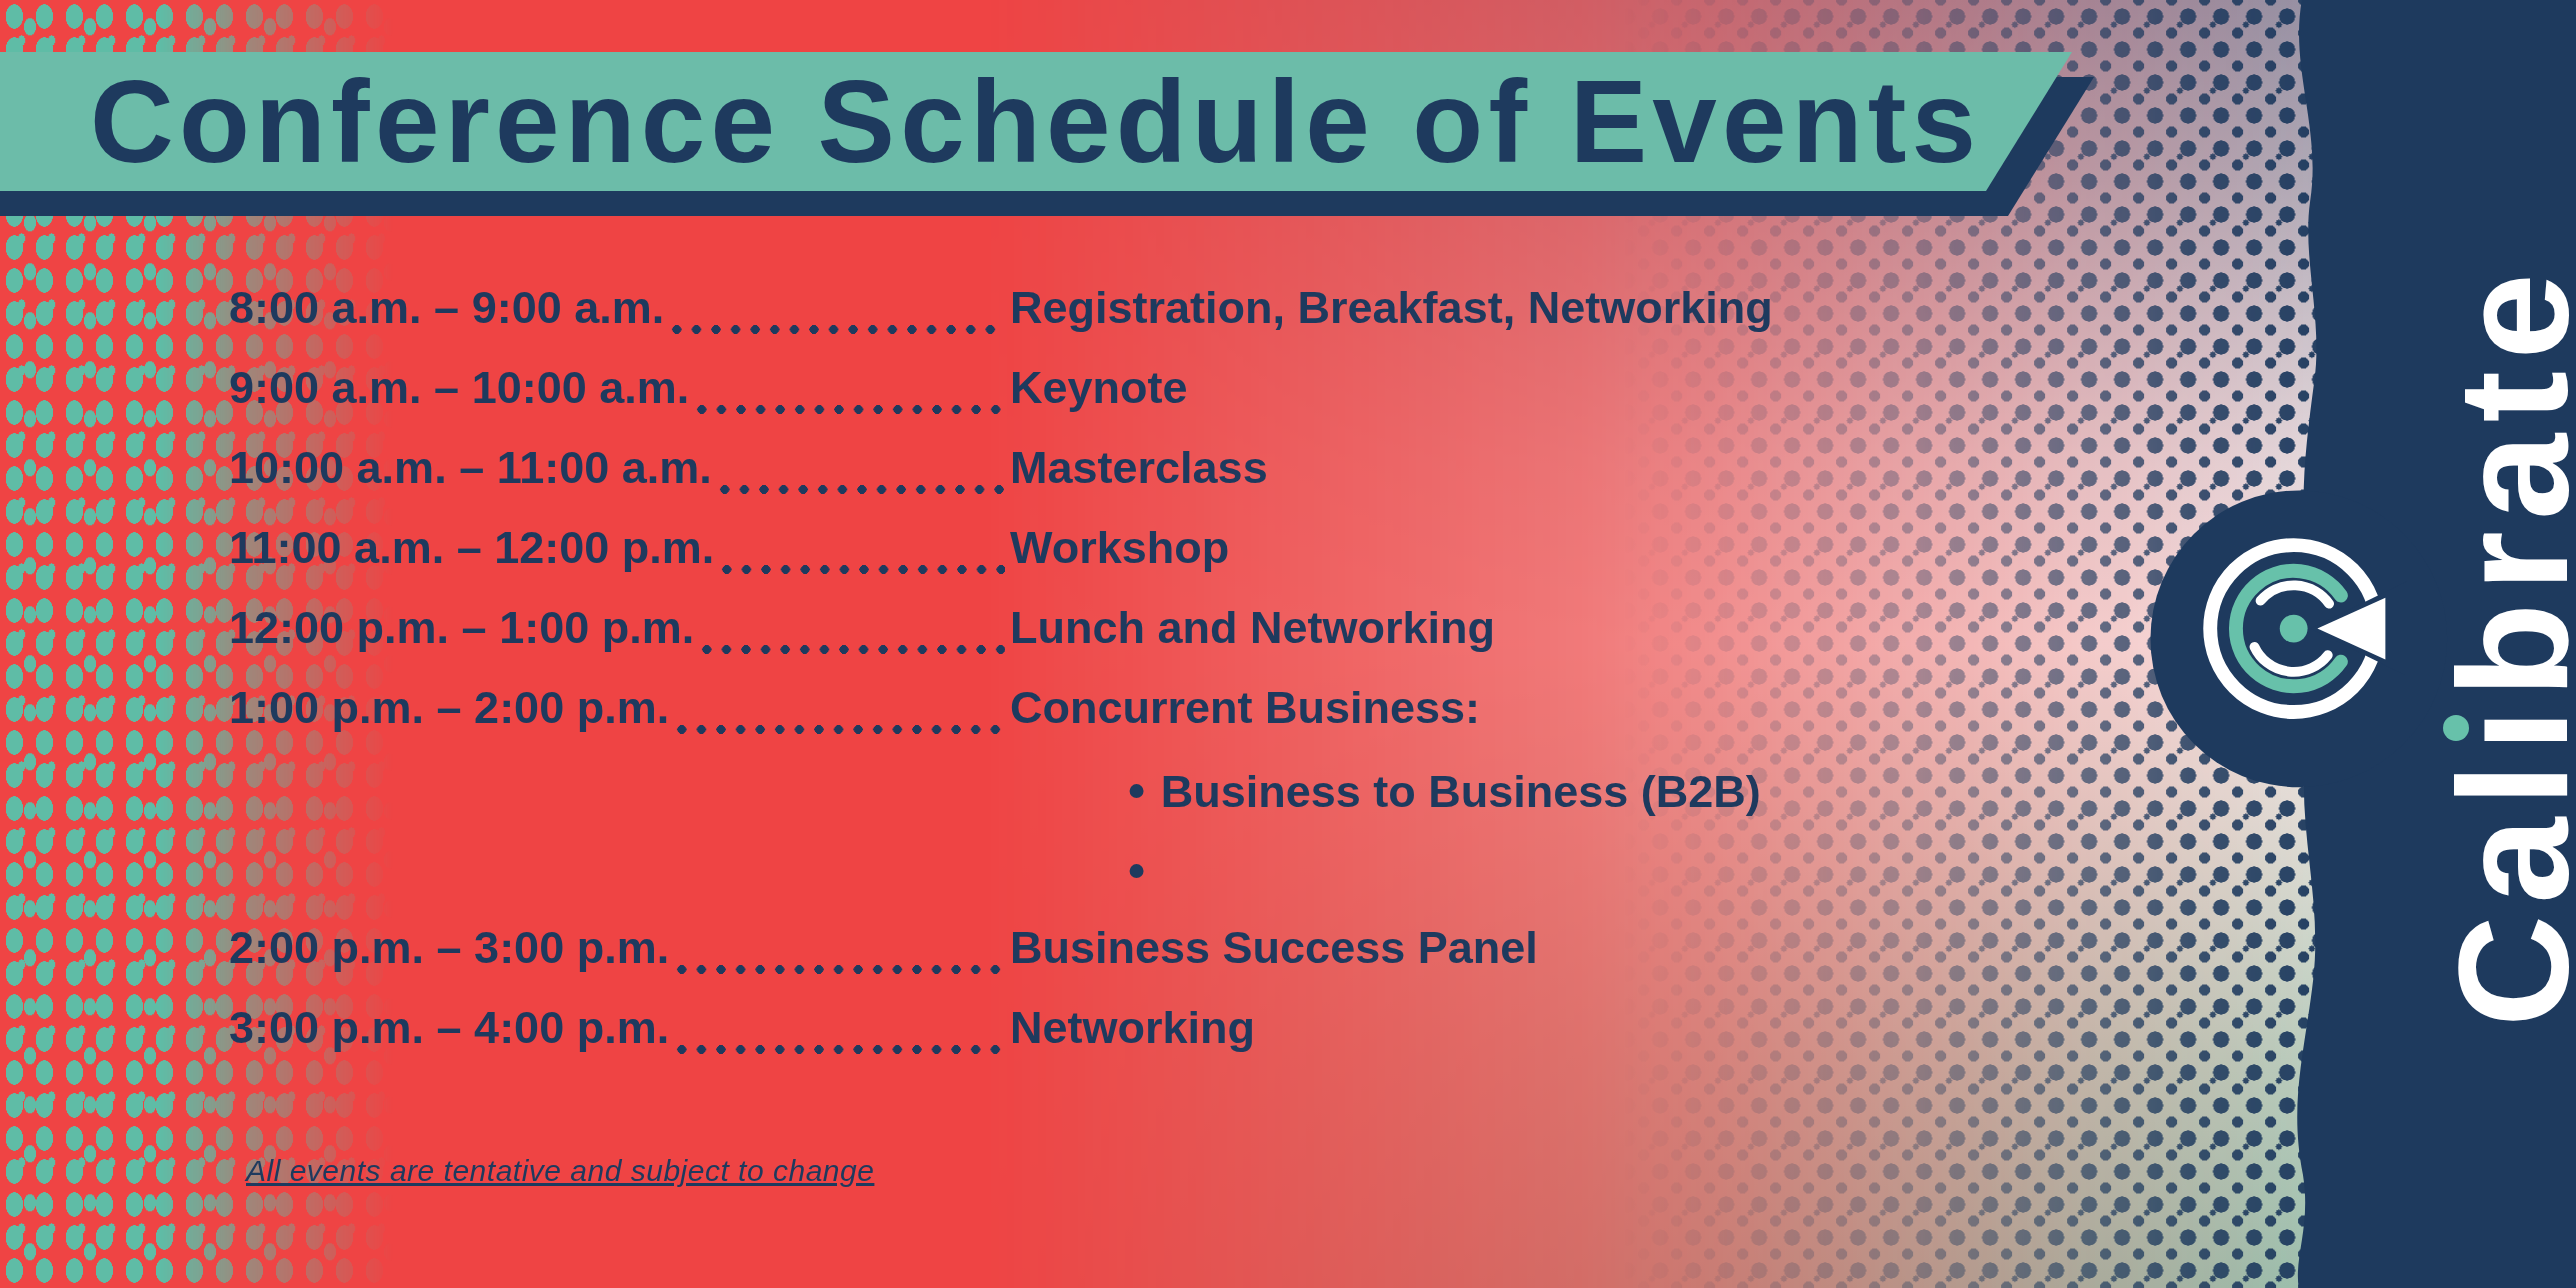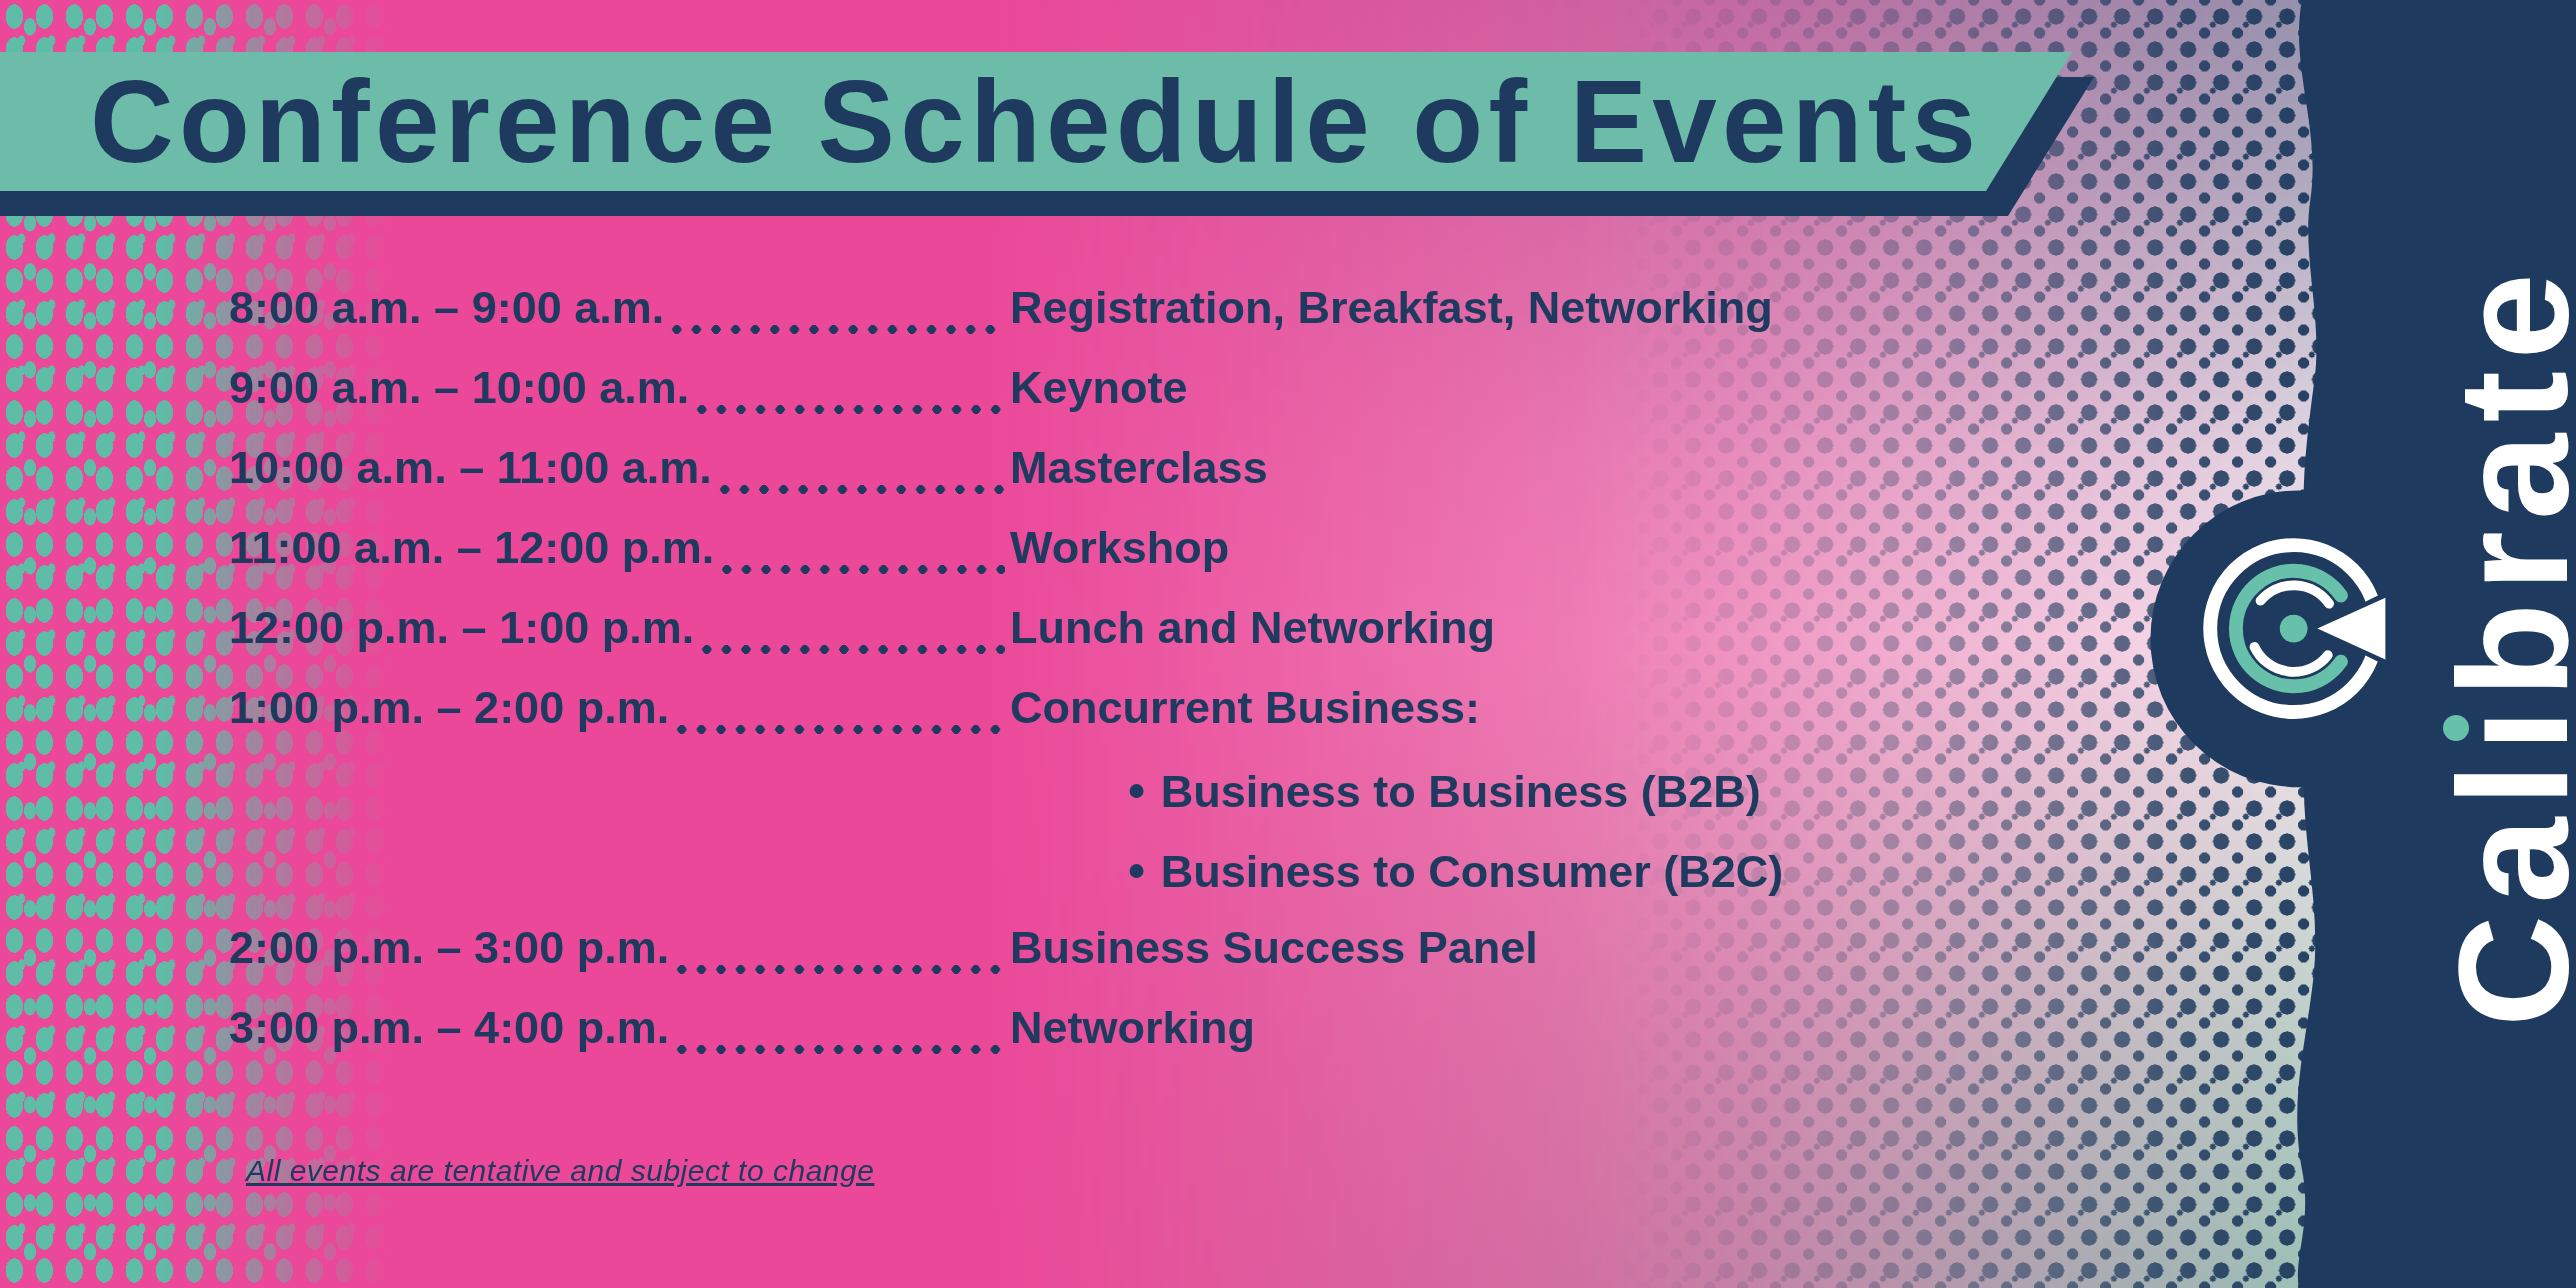--- a/index.html
+++ b/index.html
@@ -1,17 +1,17 @@
 <!DOCTYPE html>
 <html style="font-size:8.2px"><head>
 <meta charset="utf-8">
 <style>
   html,body{margin:0;padding:0;background:#ffffff;}
   .canvas{
-    position:relative;width:2576px;height:1288px;overflow:hidden;background:#ec4899;
+    position:relative;width:2576px;height:1288px;overflow:hidden;background:#ef4444;
     font-family:"Liberation Sans","DejaVu Sans",sans-serif;
   }
   
   .grad-slab{
     position:absolute;left:979px;top:0;width:1597px;height:1288px;
     background:linear-gradient(180deg,#8C9AAF 0%,#A9B5C3 14%,#E2E8EC 36%,#F6F9F8 50%,#DCEDE5 64%,#B3DCCB 82%,#92CDB9 100%);
     -webkit-mask-image:linear-gradient(90deg,transparent 0%,rgba(0,0,0,.3) 38%,rgba(0,0,0,.75) 70%,#000 92%);
             mask-image:linear-gradient(90deg,transparent 0%,rgba(0,0,0,.3) 38%,rgba(0,0,0,.75) 70%,#000 92%);
   }
   
@@ -152,21 +152,20 @@
       <span class="event">Concurrent Business:</span>
     </div>
 
     <div class="row bullet-row">
       <span class="bullet-marker">•</span>
       <span class="event">Business to Business (B2B)</span>
     </div>
 
     <div class="row bullet-row">
       <span class="bullet-marker">•</span>
-      <span class="event">Business to Consumer (B2C)</span>
     </div>
 
     <div class="row">
       <div class="timecell">
           <span class="time">2:00 p.m. – 3:00 p.m.</span>
           <span class="leader"></span>
         </div>
       <span class="event">Business Success Panel</span>
     </div>
 

